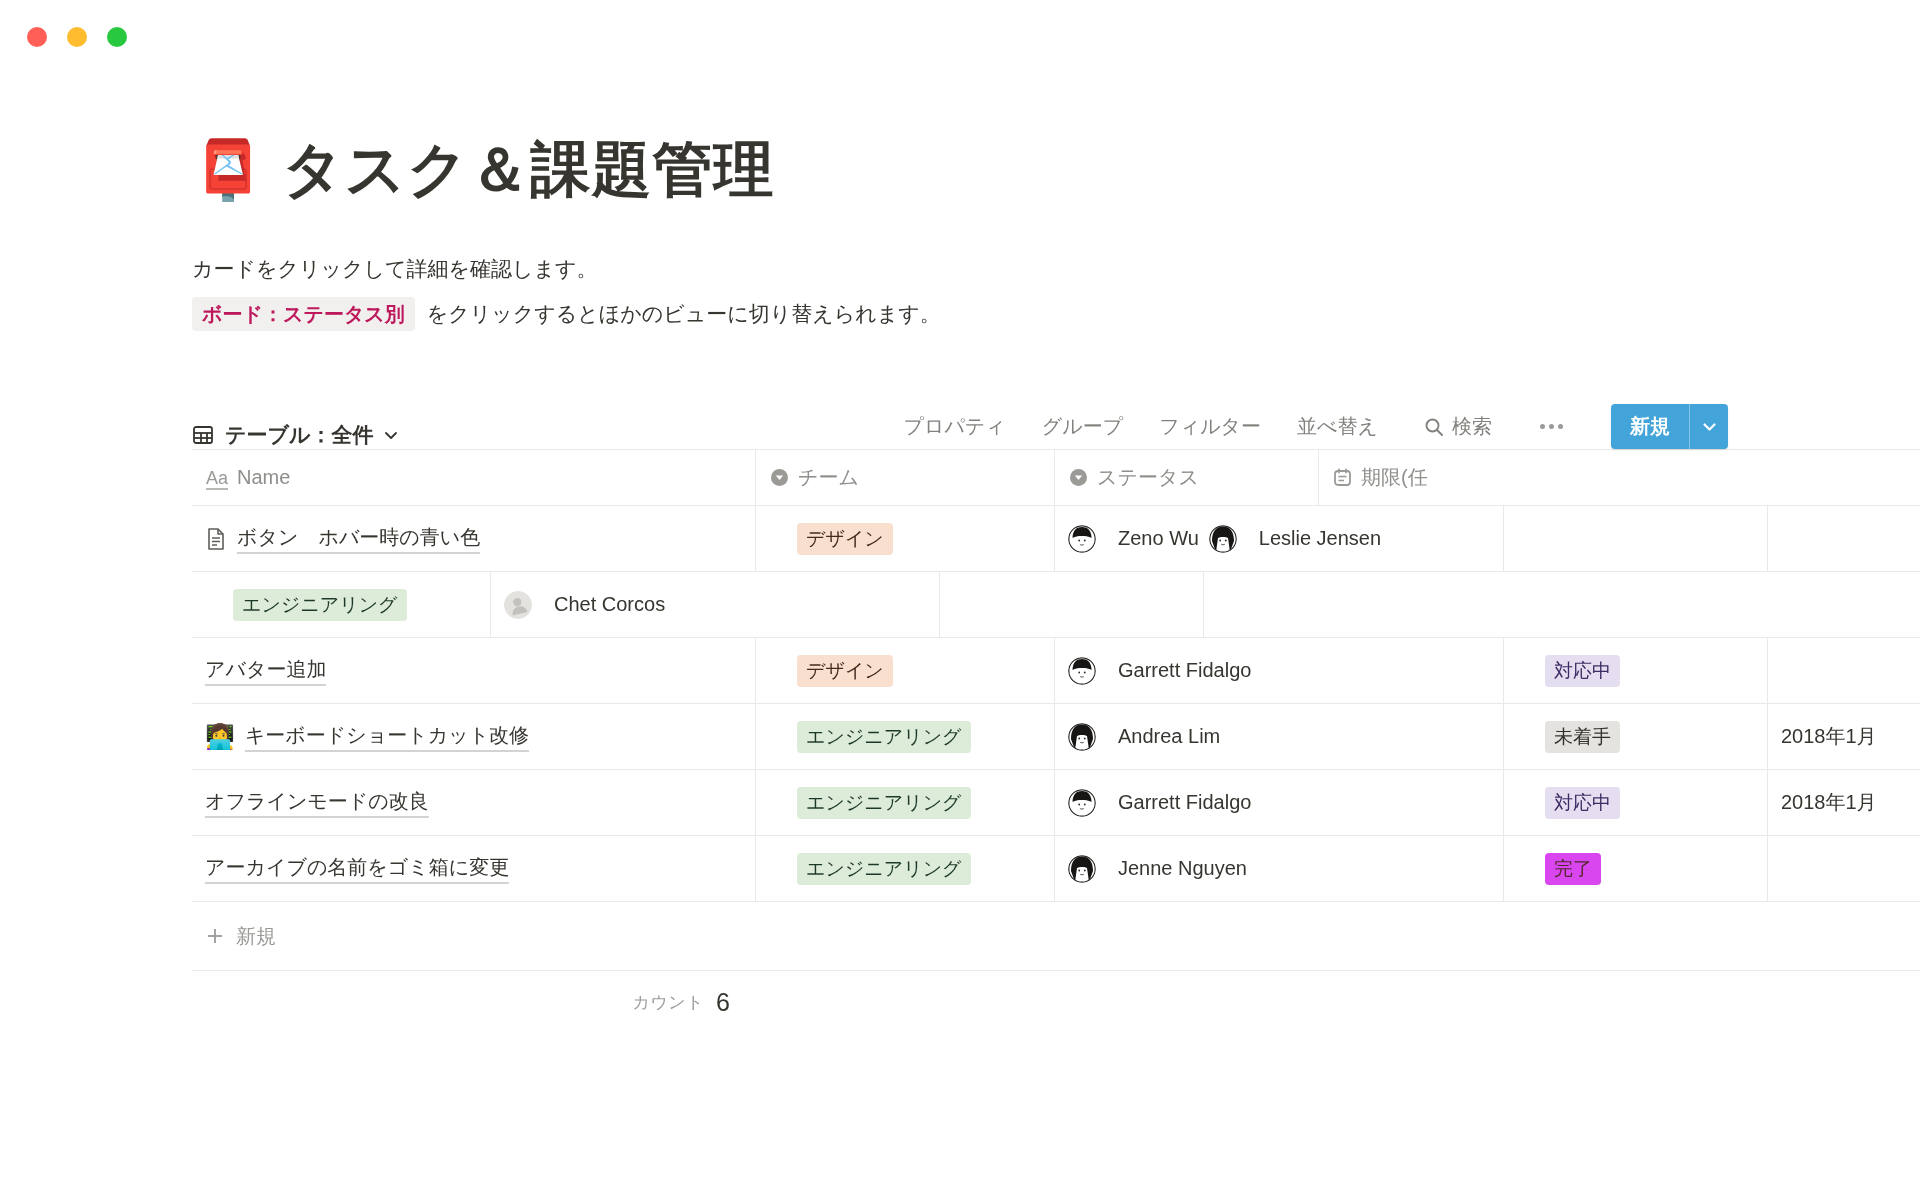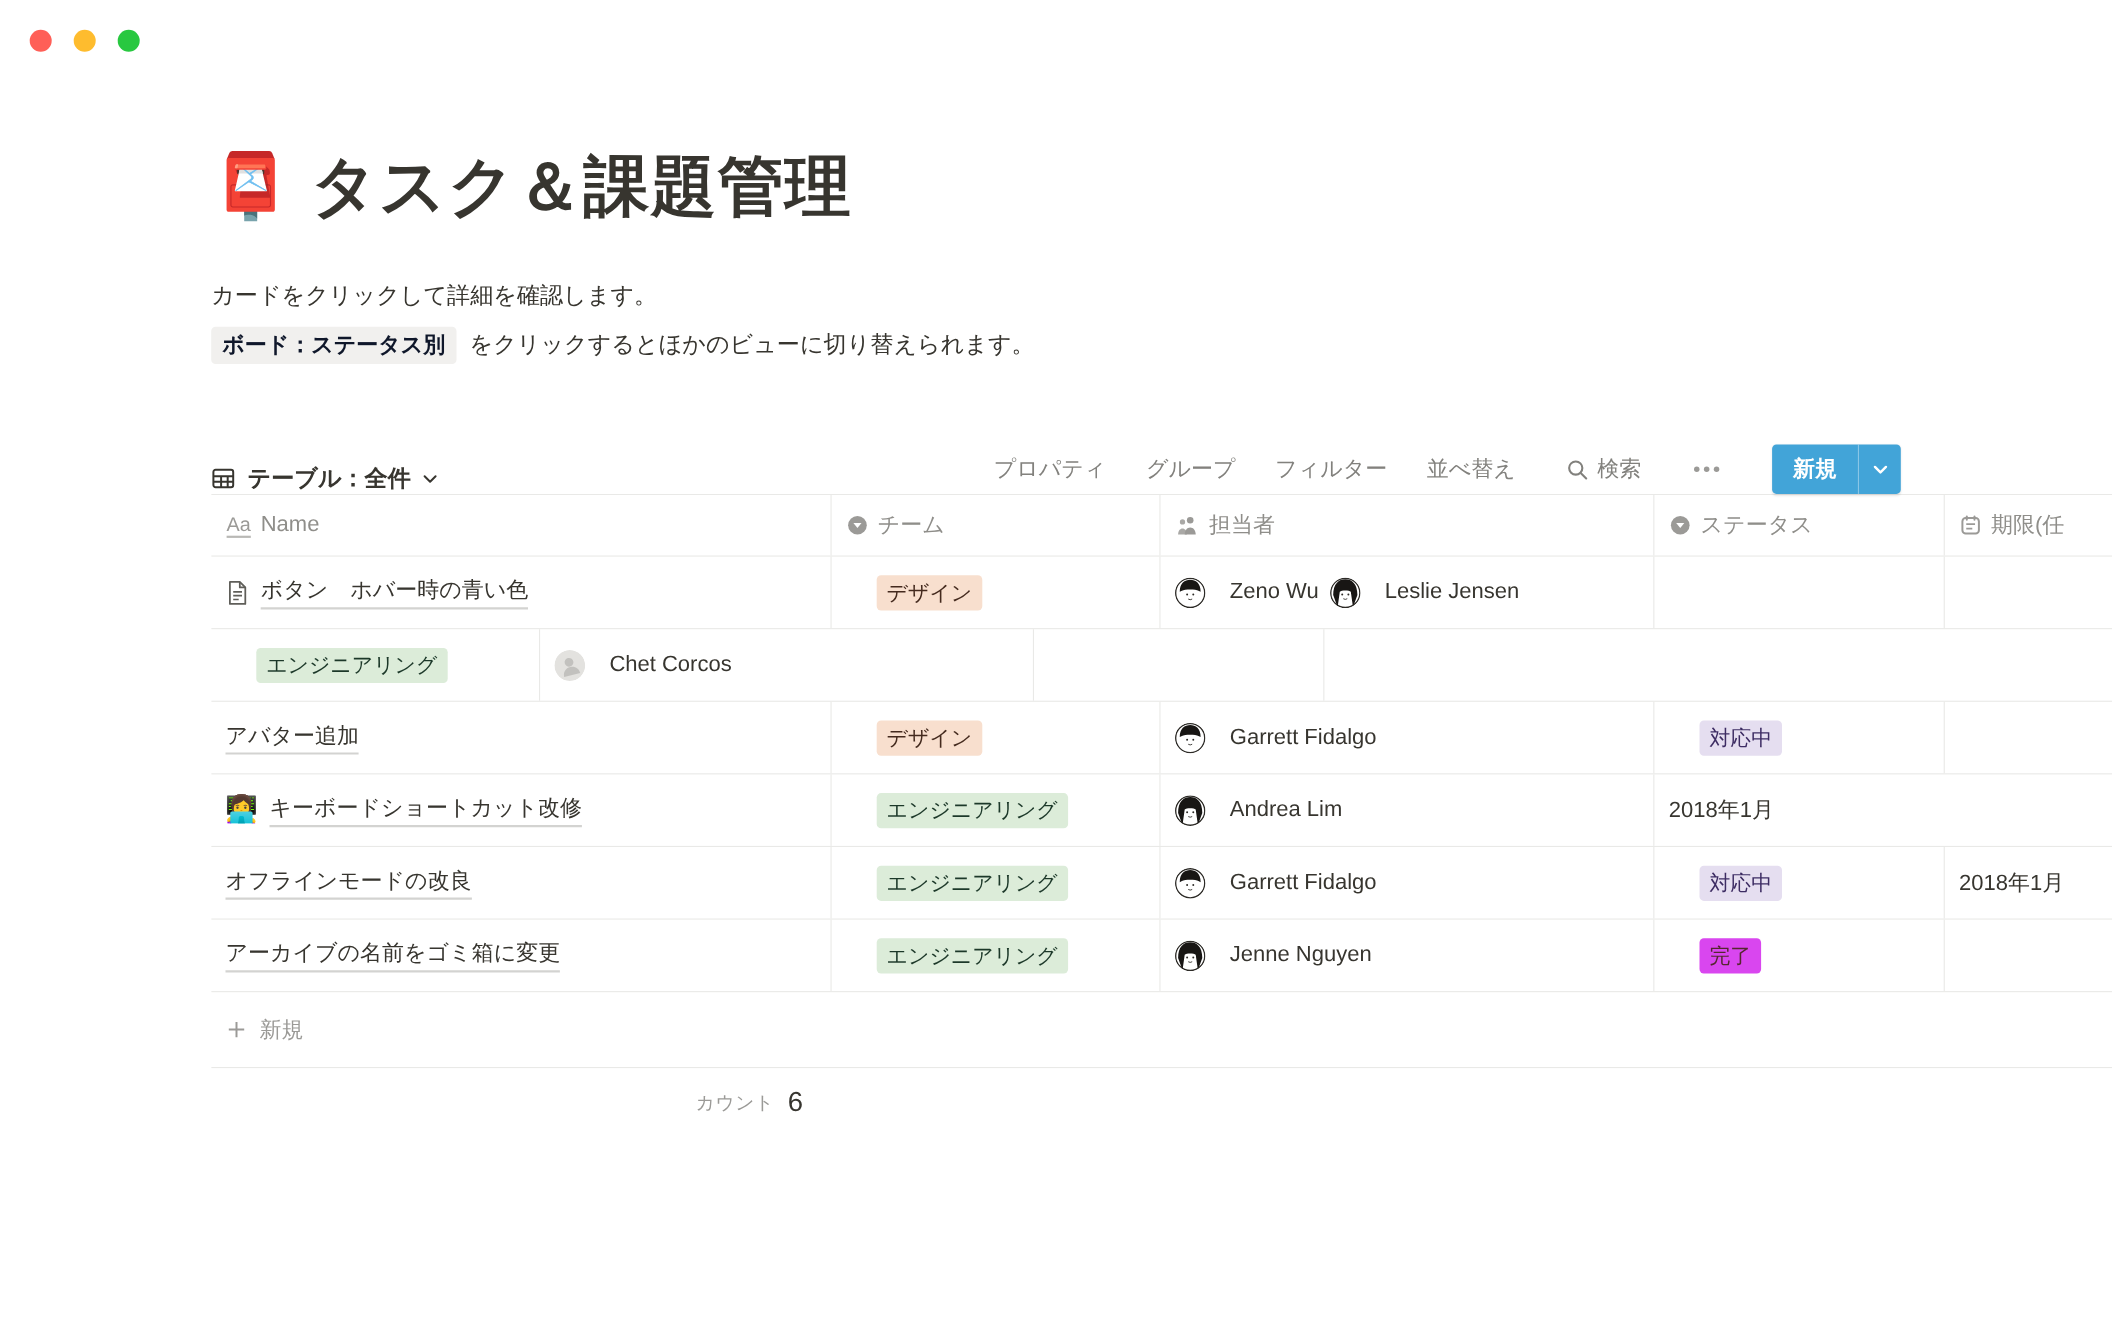--- a/index.html
+++ b/index.html
@@ -125,21 +125,21 @@
 <div class="content">
 
   <div class="title-row">
     <span class="page-emoji">📮</span>
     <span class="page-title">タスク＆課題管理</span>
   </div>
 
   <div class="desc1">カードをクリックして詳細を確認します。</div>
 
   <div class="desc2">
-    <span class="code-chip" id="code-chip" style="color: #0f172a;">ボード：ステータス別</span>
+    <span class="code-chip" id="code-chip" style="color: #be185d;">ボード：ステータス別</span>
     <span>をクリックするとほかのビューに切り替えられます。</span>
   </div>
 
   <div class="view-bar">
     <div class="view-switcher">
       <span>
         <svg width="22" height="22" viewBox="0 0 22 22">
             <g fill="none" stroke="#37352f" stroke-width="1.8">
               <rect x="2" y="3" width="18" height="16" rx="2"></rect>
               <line x1="2" y1="9" x2="20" y2="9"></line>
@@ -198,31 +198,20 @@
         </div>
         <div class="cell c-team">
           <span>
             <svg width="19" height="19" viewBox="0 0 19 19">
               <circle cx="9.5" cy="9.5" r="8.5" fill="#9b9a97"></circle>
               <path d="M5.8 7.5 L9.5 12 L13.2 7.5 Z" fill="#ffffff"></path>
             </svg>
           </span>
           <span>チーム</span>
         </div>
-        <div class="cell c-assignee">
-          <span>
-            <svg width="21" height="19" viewBox="0 0 21 19">
-              <circle cx="13" cy="5" r="3" fill="#9b9a97"></circle>
-              <path d="M8 18 c0-4 2.2-6.5 5-6.5 s5 2.5 5 6.5 Z" fill="#9b9a97"></path>
-              <circle cx="6" cy="6.5" r="2.4" fill="#9b9a97" opacity="0.85"></circle>
-              <path d="M2 18 c0-3.4 1.8-5.5 4-5.5 s4 2.1 4 5.5 Z" fill="#9b9a97" opacity="0.85"></path>
-            </svg>
-          </span>
-          <span>担当者</span>
-        </div>
         <div class="cell c-status">
           <span>
             <svg width="19" height="19" viewBox="0 0 19 19">
               <circle cx="9.5" cy="9.5" r="8.5" fill="#9b9a97"></circle>
               <path d="M5.8 7.5 L9.5 12 L13.2 7.5 Z" fill="#ffffff"></path>
             </svg>
           </span>
           <span>ステータス</span>
         </div>
         <div class="cell c-due">
@@ -374,20 +363,23 @@
                     <path d="M3 16 C3 5.5 8 1.5 14 1.5 C20 1.5 25 5.5 25 16 L21 27 L19 13 C17.5 11.5 10.5 11.5 9 13 L7 27 Z" fill="#181614"></path>
                     <circle cx="11.2" cy="15.5" r="0.9" fill="#2d2b27"></circle>
                     <circle cx="16.8" cy="15.5" r="0.9" fill="#2d2b27"></circle>
                     <path d="M12.5 19.5 q1.5 1 3 0" fill="none" stroke="#2d2b27" stroke-width="0.8" stroke-linecap="round"></path>
                   </g>
                 </svg>
               </span>
               <span class="pname">Andrea Lim</span>
             </span>
           </div>
+          <div class="cell c-status">
+            <span class="tag" style="background: rgb(228, 227, 223); color: rgb(50, 48, 44);">未着手</span>
+          </div>
           <div class="cell c-due">
             <span class="due-text">2018年1月</span>
           </div>
         </div>
         <div class="t-row">
           <div class="cell c-name">
             <span class="task-title">オフラインモードの改良</span>
           </div>
           <div class="cell c-team">
             <span class="tag" style="background: rgb(220, 236, 217); color: rgb(28, 56, 41);">エンジニアリング</span>

